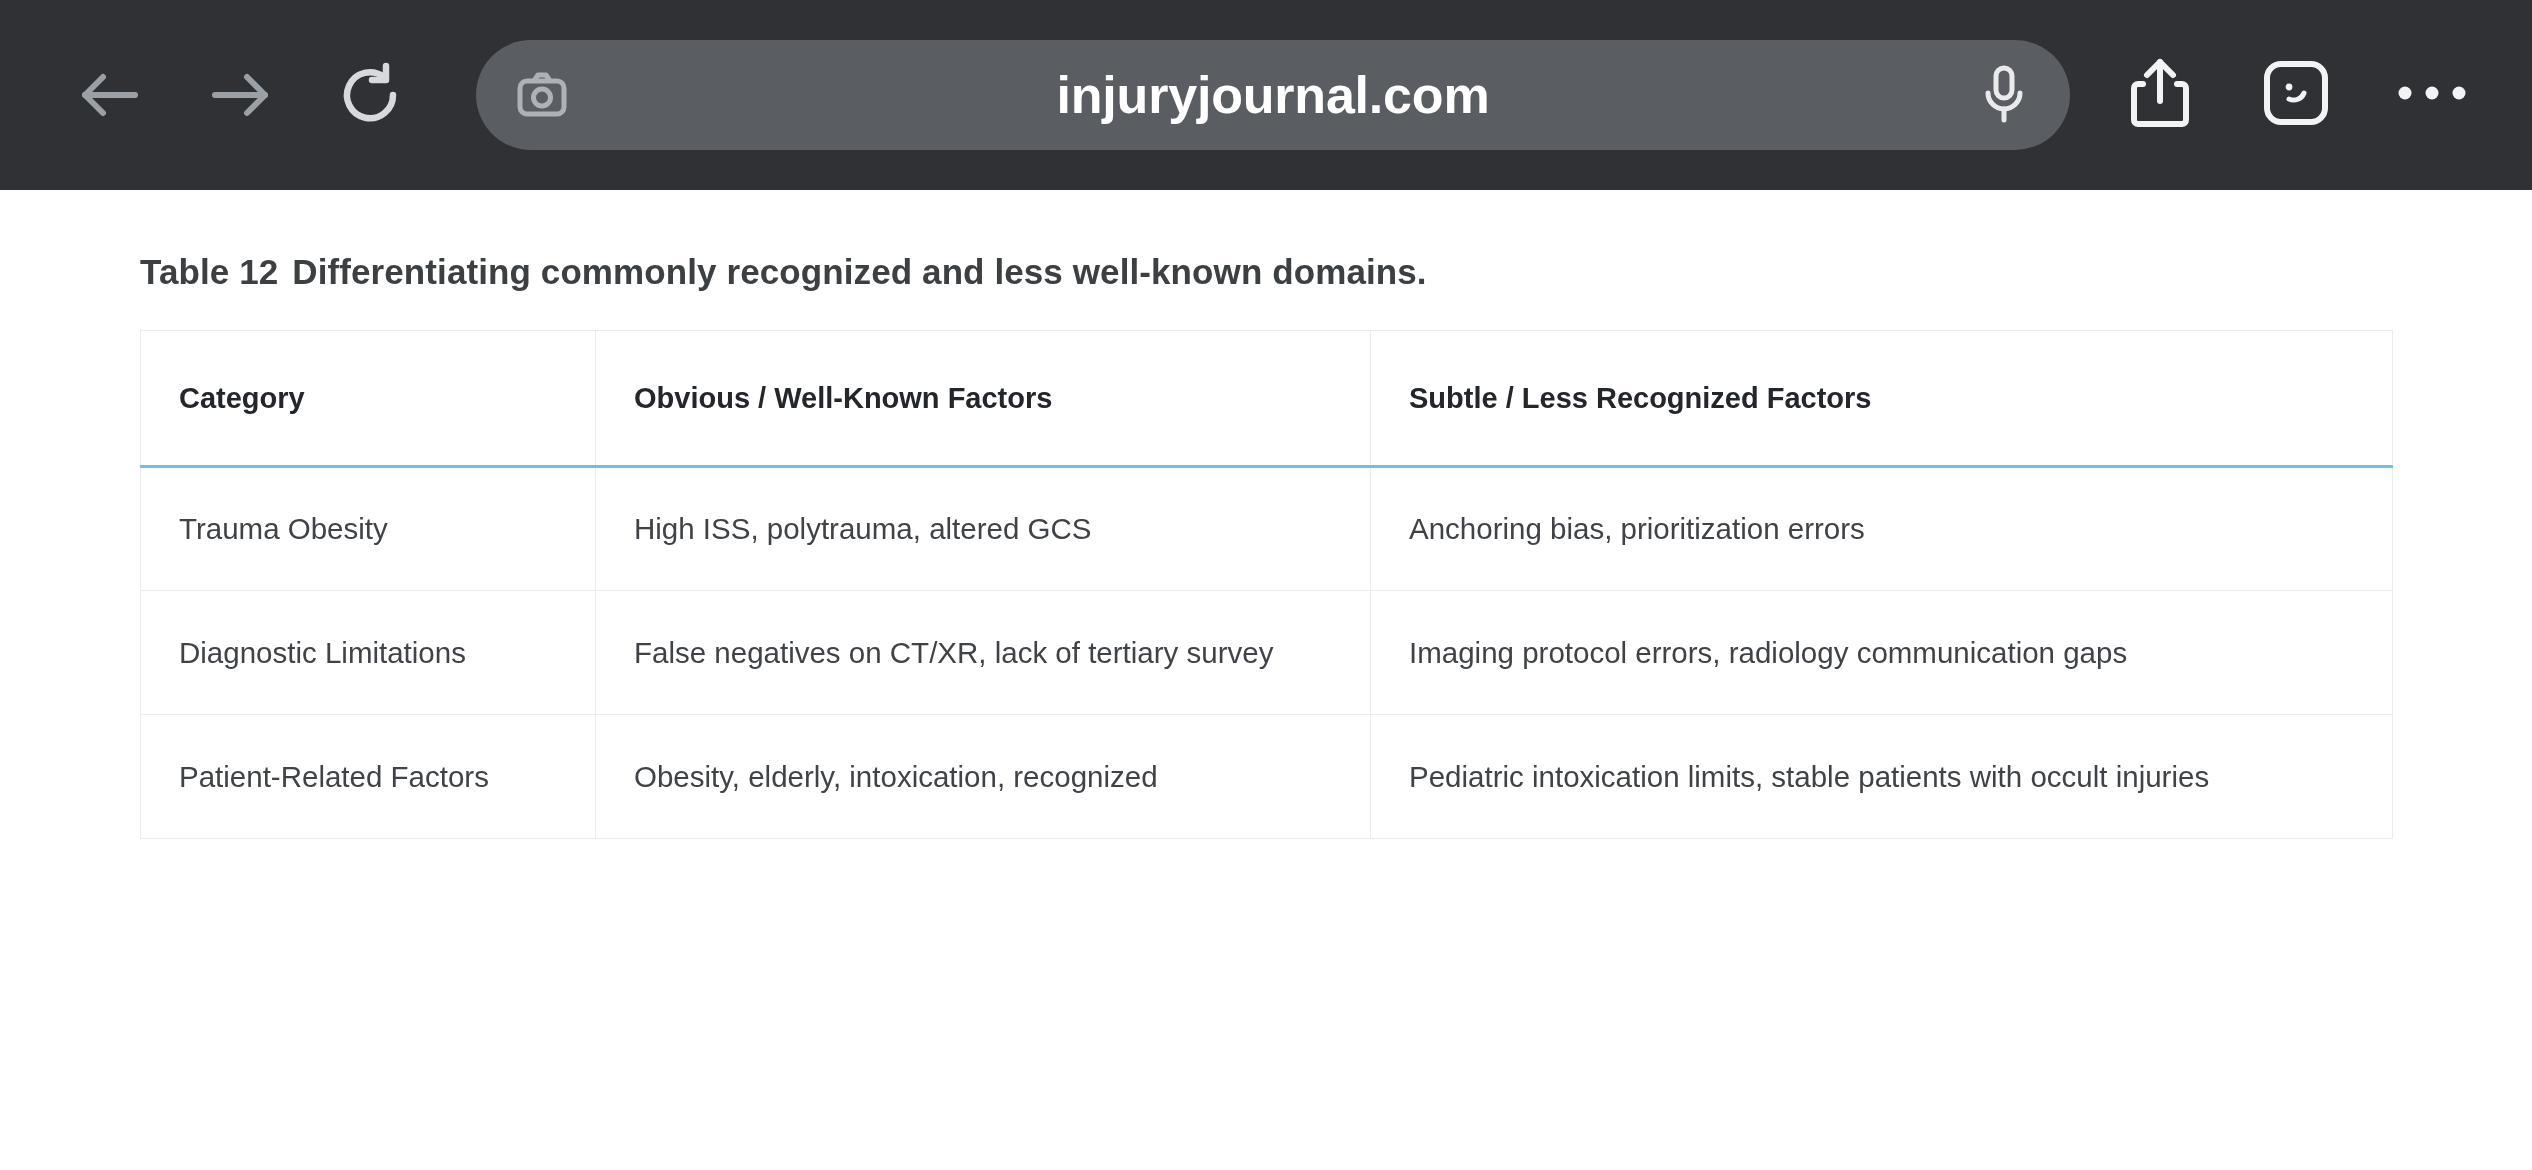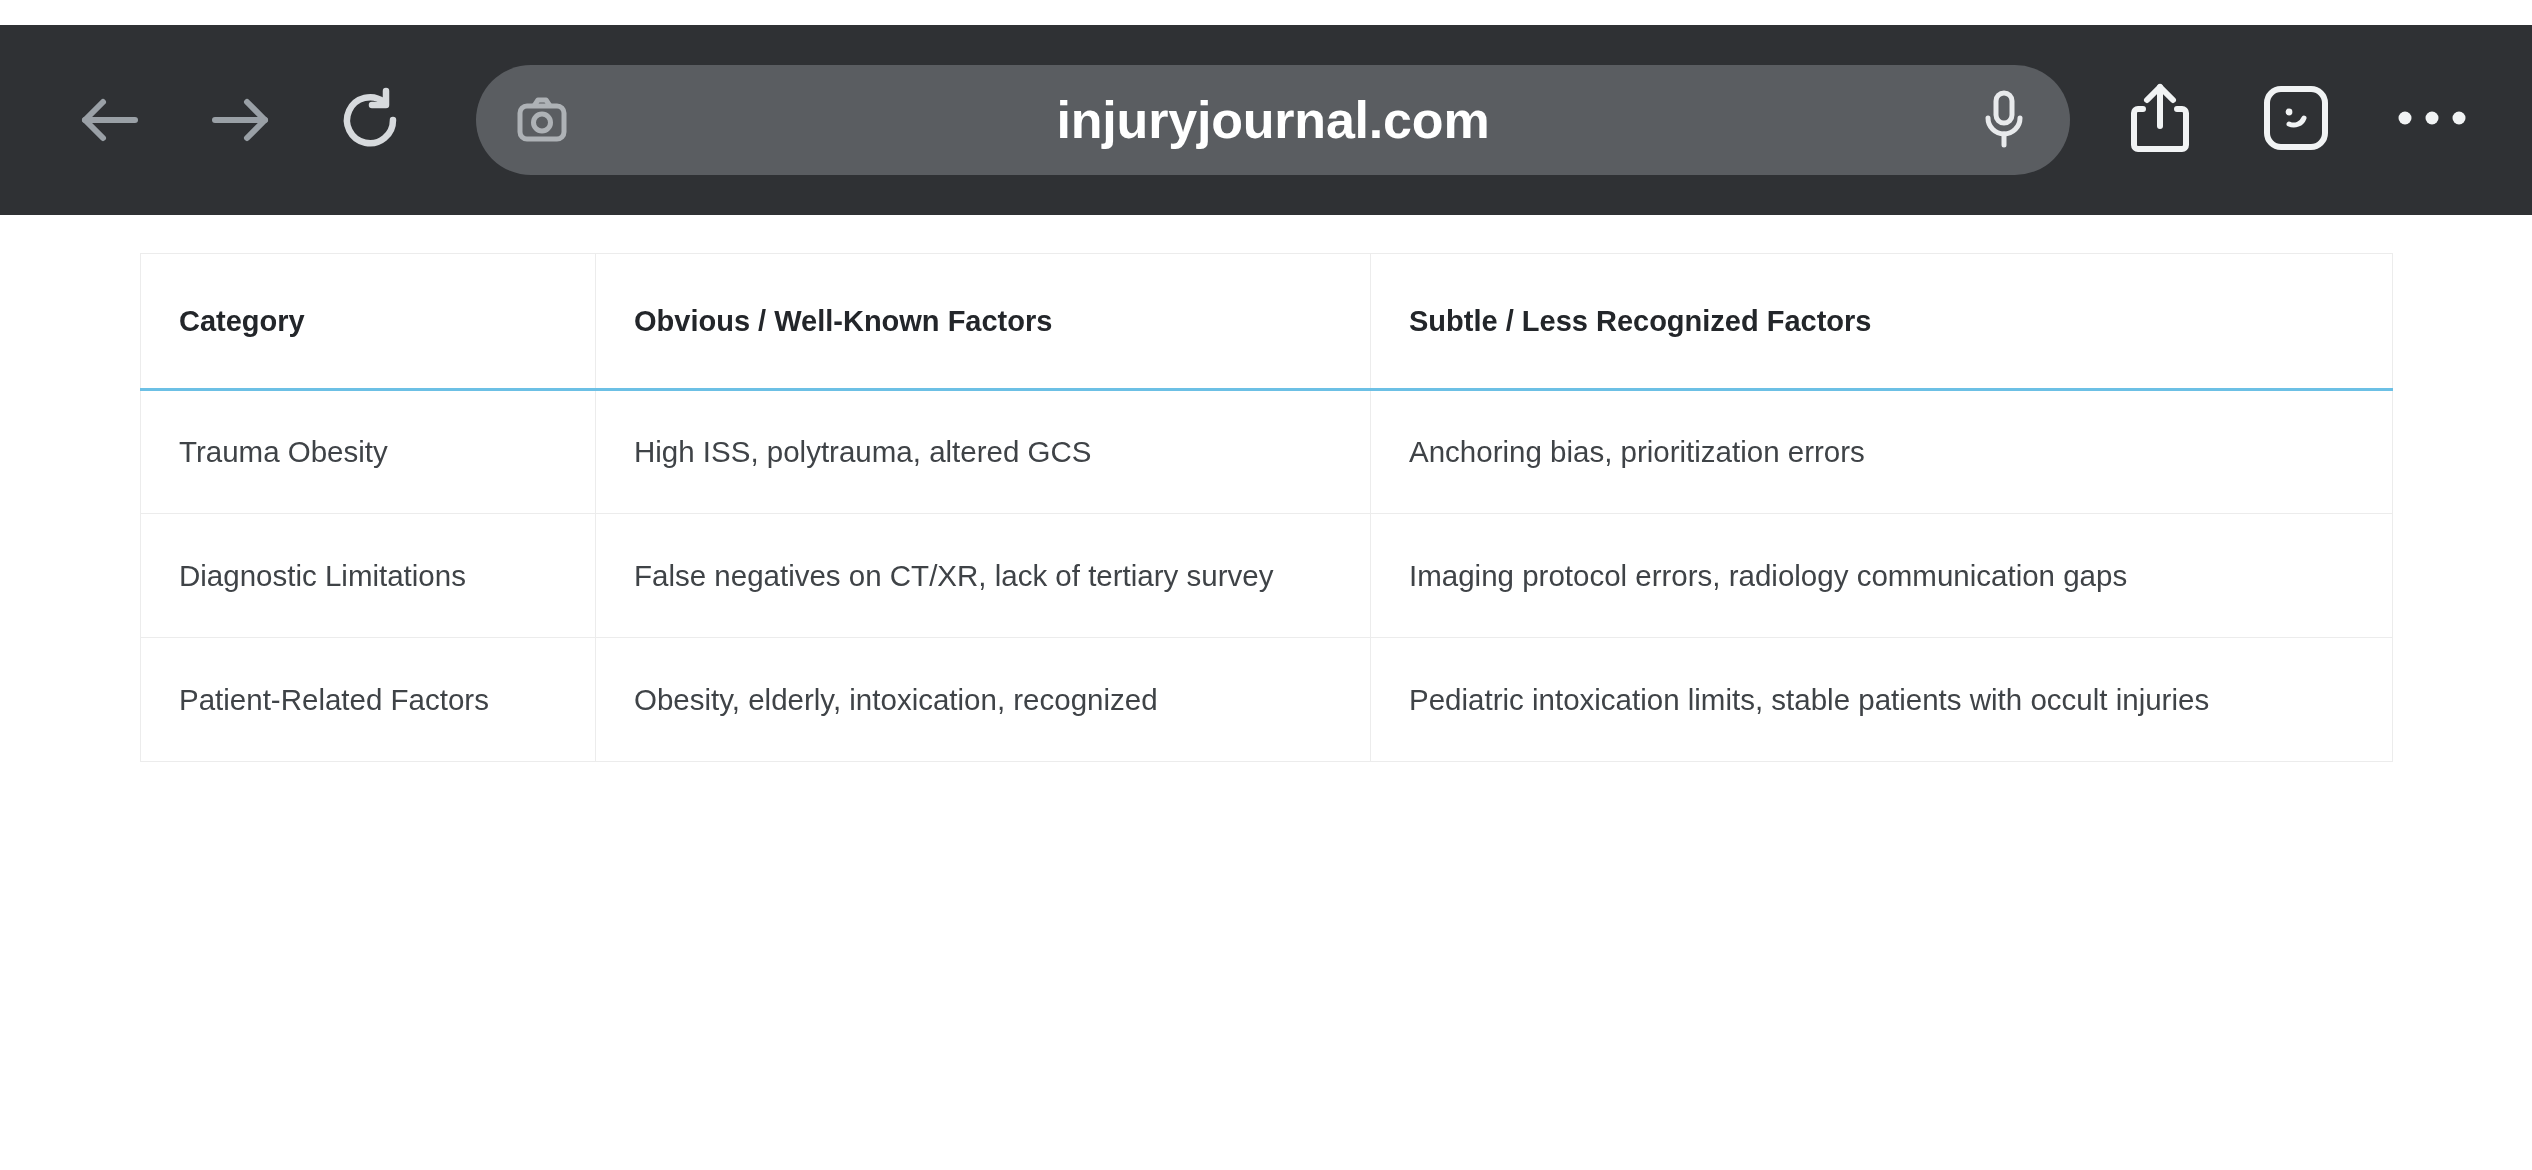--- a/index.html
+++ b/index.html
@@ -13,21 +13,20 @@
 
   
   .browser-bar {
     width: 100%;
     height: 190px;
     background: #2f3134;
     display: flex;
     align-items: center;
     padding: 0 58px;
     gap: 2px;
-    margin-top: 25px;
   }
   .nav-btn {
     width: 104px;
     height: 104px;
     display: flex;
     align-items: center;
     justify-content: center;
     flex: 0 0 auto;
   }
   .nav-btn svg { display: block; }
@@ -211,20 +210,23 @@
           <circle cx="37" cy="12" r="6.5" fill="#f1f3f4"></circle>
           <circle cx="64" cy="12" r="6.5" fill="#f1f3f4"></circle>
         </svg>
       </span>
     </div>
   </div>
 </div>
 
 <div class="page">
 
+  <div class="table-caption">
+    <span class="caption-num">Table 12</span><span>Differentiating commonly recognized and less well-known domains.</span>
+  </div>
 
   <table class="data-table">
     <colgroup>
       <col class="col-1">
         <col class="col-2">
         <col class="col-3">
     </colgroup>
     <thead>
       <tr>
         <th>Category</th>

